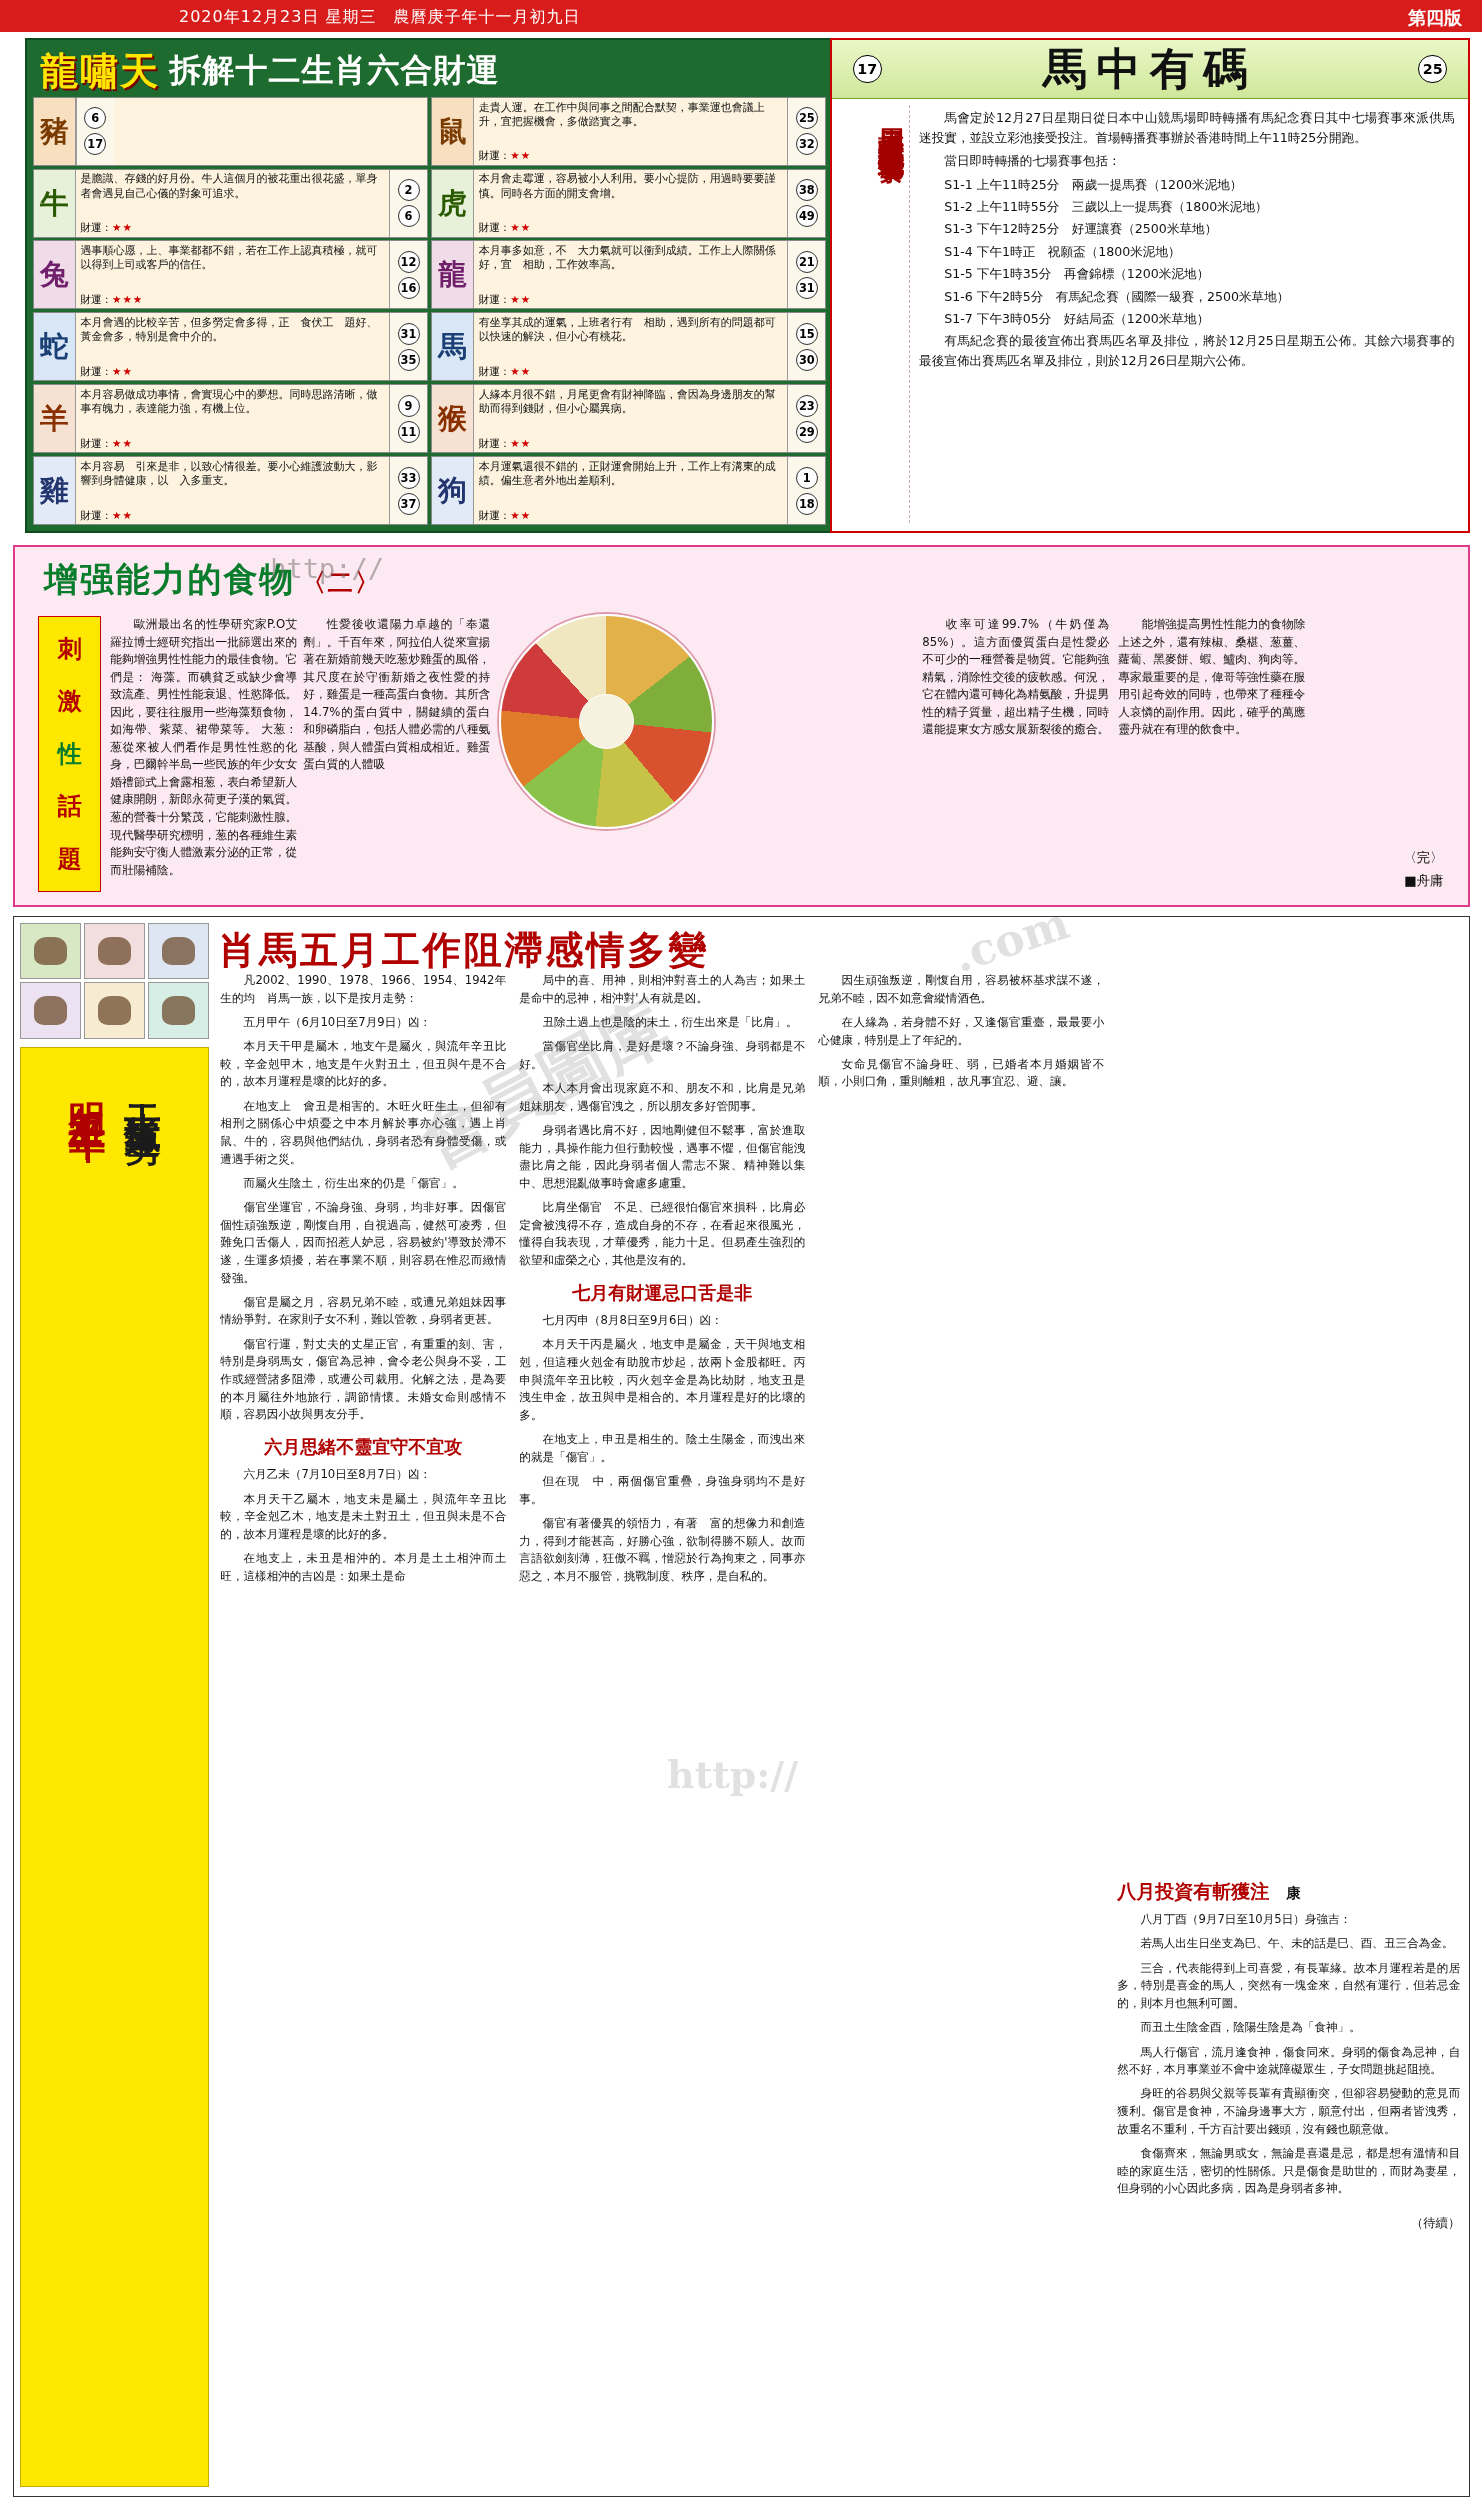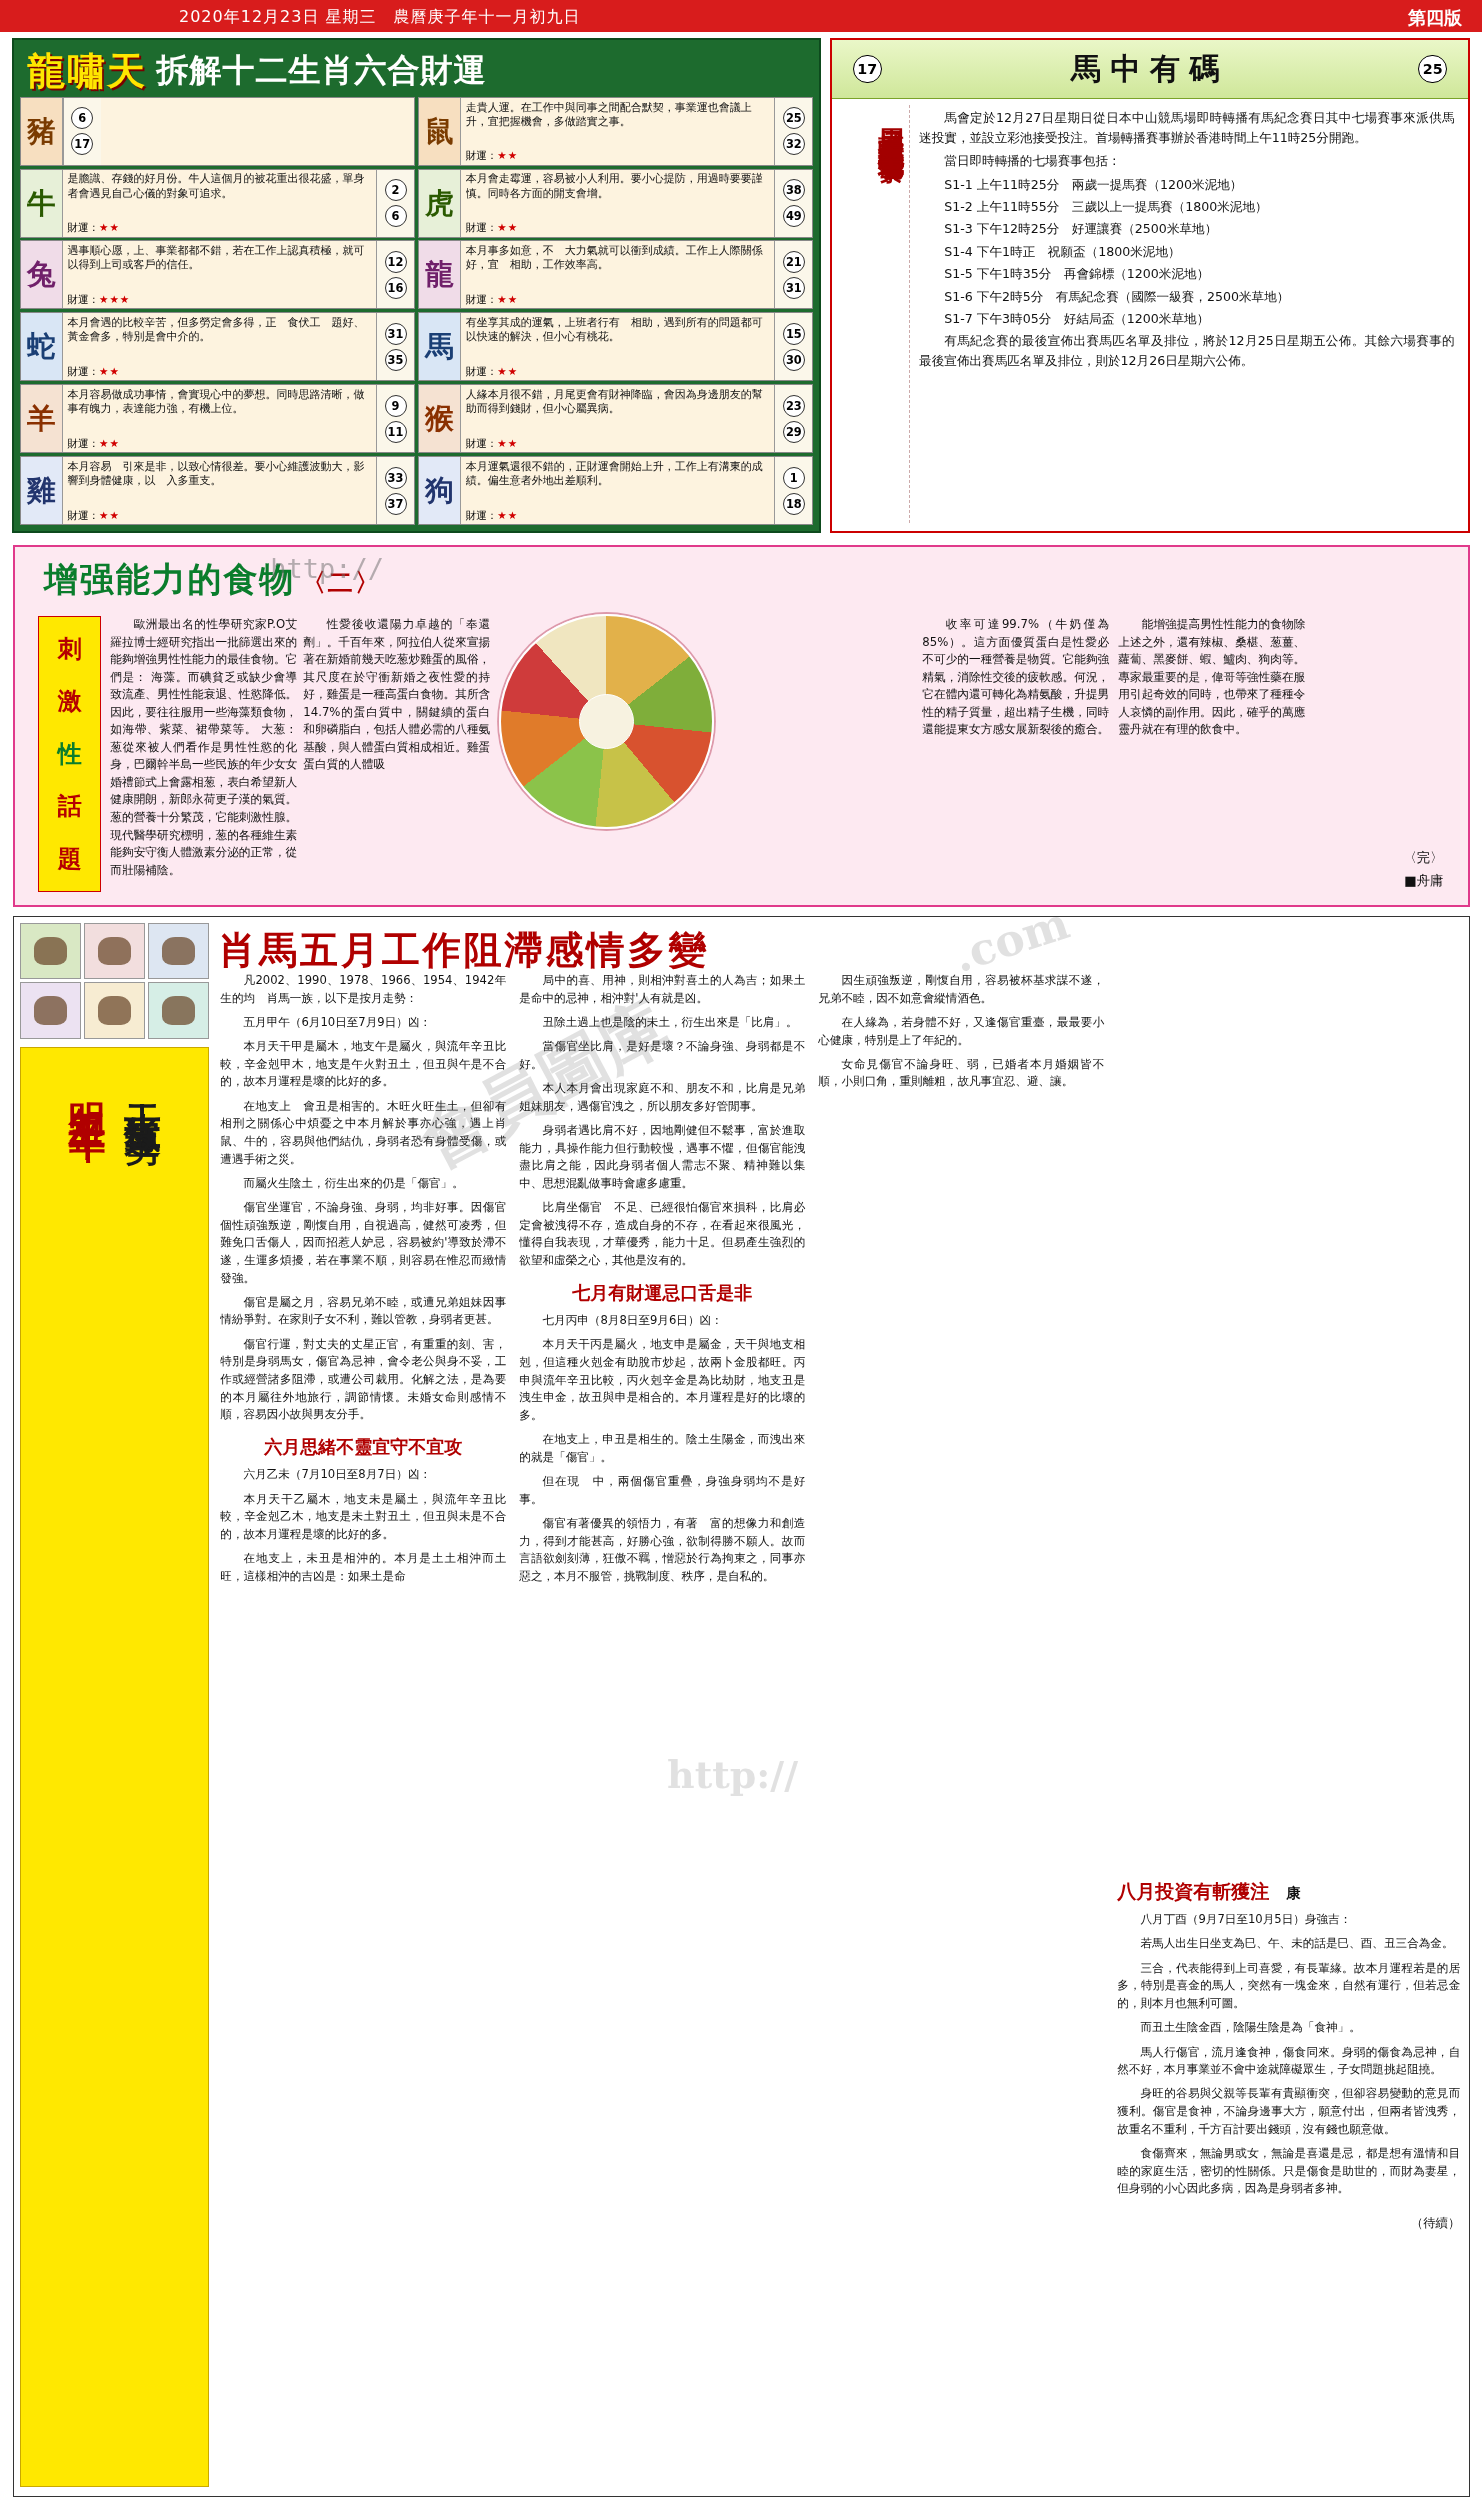--- a/index.html
+++ b/index.html
@@ -26,21 +26,21 @@
     position: absolute; left: 179px; top: 6.7px;
     font-size: 16px; letter-spacing: 1px; color: #ffffff;
   }
   .topbar .edition {
     position: absolute; right: 21px; top: 5.7px;
     font-size: 18px; font-weight: bold; color: #ffffff;
   }
 
   
   .panel-zodiac {
-    position: absolute; left: 12px; top: 38px; width: 809px; height: 495px;
+    position: absolute; left: 25px; top: 38px; width: 809px; height: 495px;
     background: #1d6b2e;
     border: 2.9px solid #0d4a1d;
     padding: 5.7px;
   }
   .zod-title {
     height: 51px; display: flex; align-items: center; padding-left: 7.6px;
     white-space: nowrap;
   }
   .zod-title .t1 {
     font-size: 38px; font-weight: bold; color: #ffe600;
@@ -107,21 +107,21 @@
   }
   .horse-head .badge-l, .horse-head .badge-r {
     width: 28.6px; height: 28.6px; border-radius: 50%;
     border: 1.9px solid #000; background: #fff;
     display: flex; align-items: center; justify-content: center;
     font-size: 14.3px; font-weight: bold;
   }
   .horse-head .badge-l { position: absolute; left: 21px; }
   .horse-head .badge-r { position: absolute; right: 21px; background:#fff; }
   .horse-head .htitle {
-    font-size: 30px; font-weight: bold;
+    font-size: 44px; font-weight: bold;
     font-family: "DejaVu Serif", "Liberation Serif", serif;
     letter-spacing: 9.5px; color: #111; text-align: right;
   }
   .horse-body { display: flex; height: 430px; padding: 5.7px 7.6px; }
   .horse-vert {
     width: 70px; writing-mode: vertical-rl; text-orientation: upright;
     font-size: 26px; font-weight: bold; line-height: 1.22;
     font-family: "DejaVu Serif", "Liberation Serif", serif;
     color: #a30000; padding: 3.8px 1.9px; letter-spacing: 1.9px;
     border-right: 1px dashed #caa;

